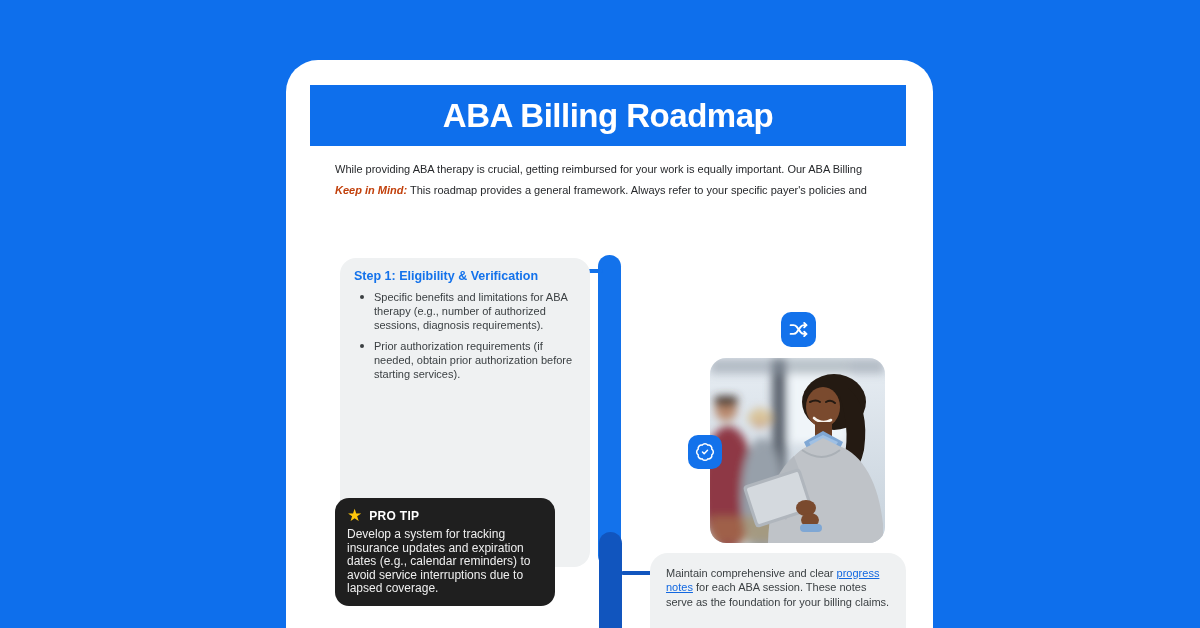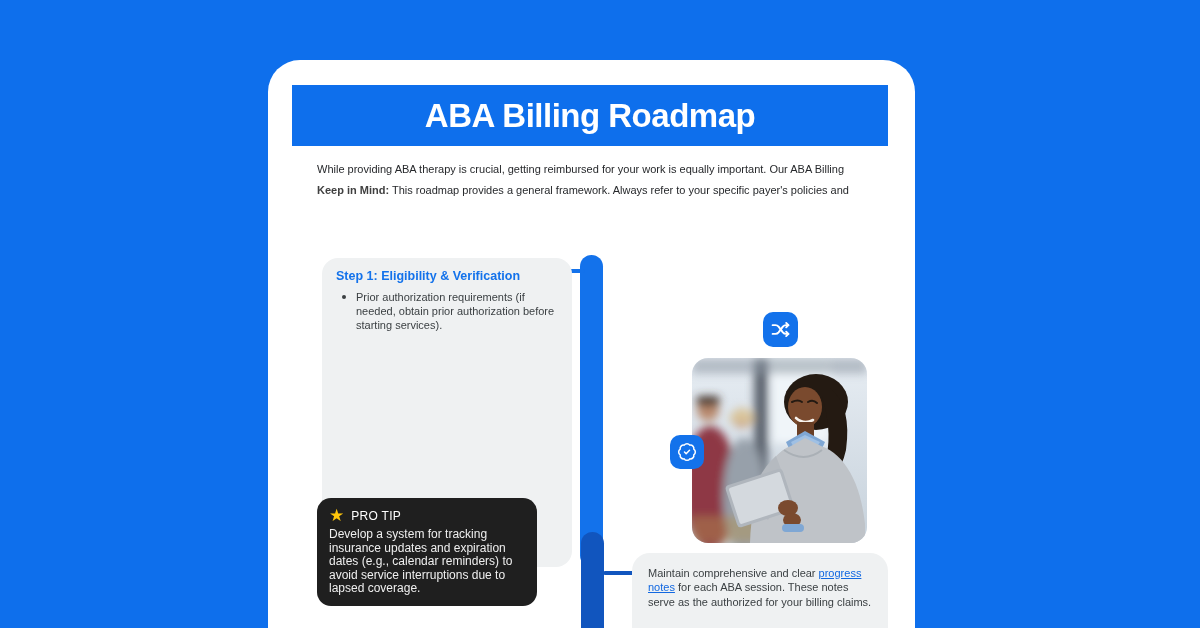--- a/index.html
+++ b/index.html
@@ -1,32 +1,32 @@
 <!DOCTYPE html>
 <html><head>
 <meta charset="utf-8">
 <style>
   * { margin:0; padding:0; box-sizing:border-box; }
   html,body { width:1200px; height:628px; overflow:hidden; }
   body { font-family:"Liberation Sans", sans-serif; background:#0E6FEC; }
   .stage { position:relative; width:1200px; height:628px; background:#0E6FEC; overflow:hidden; }
 
-  .card { position:absolute; left:268px; top:60px; width:647px; height:568px;
+  .card { position:absolute; left:286px; top:60px; width:647px; height:568px;
           background:#ffffff; border-radius:32px 32px 0 0; overflow:hidden; }
 
   .header-band { position:absolute; left:24px; top:25px; width:596px; height:61px;
                  background:#0E6FEC; display:flex; align-items:center; justify-content:center; }
   .header-band h1 { color:#ffffff; font-size:33px; font-weight:800; letter-spacing:-0.5px; }
 
   .intro { position:absolute; left:32px; top:101px; width:596px; font-size:11px;
            line-height:16px; color:#26282B;margin-left:17px; }
   .intro .l1, .intro .l3 { display:block; white-space:nowrap; text-align:left; }
   .intro .l2 { display:block; white-space:nowrap; text-align:center; }
   .intro .l3 { margin-top:5px; }
-  .kim-label { color:#404040; font-weight:700; }
+  .kim-label { color:#c2410c; font-weight:700;font-style:italic; }
 
   .tl-bright { position:absolute; left:312px; top:195px; width:23px; height:312px;
                background:#1372EB; border-radius:12px; }
   .tl-dark { position:absolute; left:313px; top:472px; width:23px; height:96px;
              background:#1155BE; border-radius:12px 12px 0 0; }
   .conn1 { position:absolute; left:287px; top:209px; width:30px; height:4px;
            background:#1372EB; border-radius:2px; }
   .conn2 { position:absolute; left:335px; top:511px; width:32px; height:4px;
            background:#1155BE; border-radius:2px; }
 
@@ -38,21 +38,21 @@
   .bullets { margin-top:2px; }
   .bullet-row { display:flex; margin:0 0 7px 6px; }
   .bullet-dot { width:4px; height:4px; border-radius:50%; background:#3A3F42; margin:5px 10px 0 0; flex:none; }
   .bullet-text { color:#3A3F42; font-size:11px; line-height:14px; }
   .inline-link { color:#1268E1; text-decoration:underline; cursor:pointer; }
 
   .protip { position:absolute; left:49px; top:438px; width:220px; min-height:95px;
             background:#1F1F1F; border-radius:14px; padding:10px 12px; z-index:5; }
   .protip-head { display:flex; align-items:center; gap:7px; margin-bottom:5px; }
   .star { color:#FFC60B; font-size:17px; line-height:15px; }
-  .protip-label { color:#ffffff; font-weight:400; font-size:12px; letter-spacing:0.3px; }
+  .protip-label { color:#ffffff; font-weight:700; font-size:12px; letter-spacing:0.3px; }
   .protip-body { color:#EFEFEF; font-size:12px; line-height:13.6px; }
 
   .icon-tile { position:absolute; background:#1372EB; border-radius:10px;
                display:flex; align-items:center; justify-content:center; z-index:6; }
   .tile-shuffle { left:495px; top:252px; width:35px; height:35px; }
   .tile-badge { left:402px; top:375px; width:34px; height:34px; }
 
   .photo { position:absolute; left:424px; top:298px; width:175px; height:185px;
            border-radius:16px; overflow:hidden; z-index:4; }
 </style>
@@ -72,20 +72,24 @@
     </div>
 
     <div class="tl-bright"></div>
     <div class="tl-dark"></div>
     <div class="conn1"></div>
     <div class="conn2"></div>
 
     <div class="step-card step1">
       <div class="step-title">Step 1: Eligibility &amp; Verification</div>
       <div class="bullets">
+        <div class="bullet-row">
+          <span class="bullet-dot"></span>
+          <span class="bullet-text">Specific benefits and limitations for ABA therapy (e.g., number of authorized sessions, diagnosis requirements).</span>
+        </div>
         <div class="bullet-row">
           <span class="bullet-dot"></span>
           <span class="bullet-text">Prior authorization requirements (if needed, obtain prior authorization before starting services).</span>
         </div>
       </div>
     </div>
 
     <div class="protip">
       <div class="protip-head">
         <span class="star">★</span>
@@ -152,17 +156,17 @@
     </div>
 
     <div class="icon-tile tile-badge">
       <svg width="20" height="20" viewBox="0 0 24 24" fill="none" stroke="#ffffff" stroke-width="1.8" stroke-linecap="round" stroke-linejoin="round">
         <path d="M3.85 8.62a4 4 0 0 1 4.78-4.77 4 4 0 0 1 6.74 0 4 4 0 0 1 4.78 4.78 4 4 0 0 1 0 6.74 4 4 0 0 1-4.77 4.78 4 4 0 0 1-6.75 0 4 4 0 0 1-4.78-4.77 4 4 0 0 1 0-6.76Z"></path>
         <path d="m9 12 2 2 4-4"></path>
       </svg>
     </div>
 
     <div class="step-card step2">
-      <div class="step-body"><span>Maintain comprehensive and clear </span><a class="inline-link">progress notes</a><span> for each ABA session. These notes serve as the authorized for your billing claims.</span></div>
+      <div class="step-body"><span>Maintain comprehensive and clear </span><a class="inline-link">progress notes</a><span> for each ABA session. These notes serve as the foundation for your billing claims.</span></div>
     </div>
 
   </div>
 </div>
 
 </body></html>

